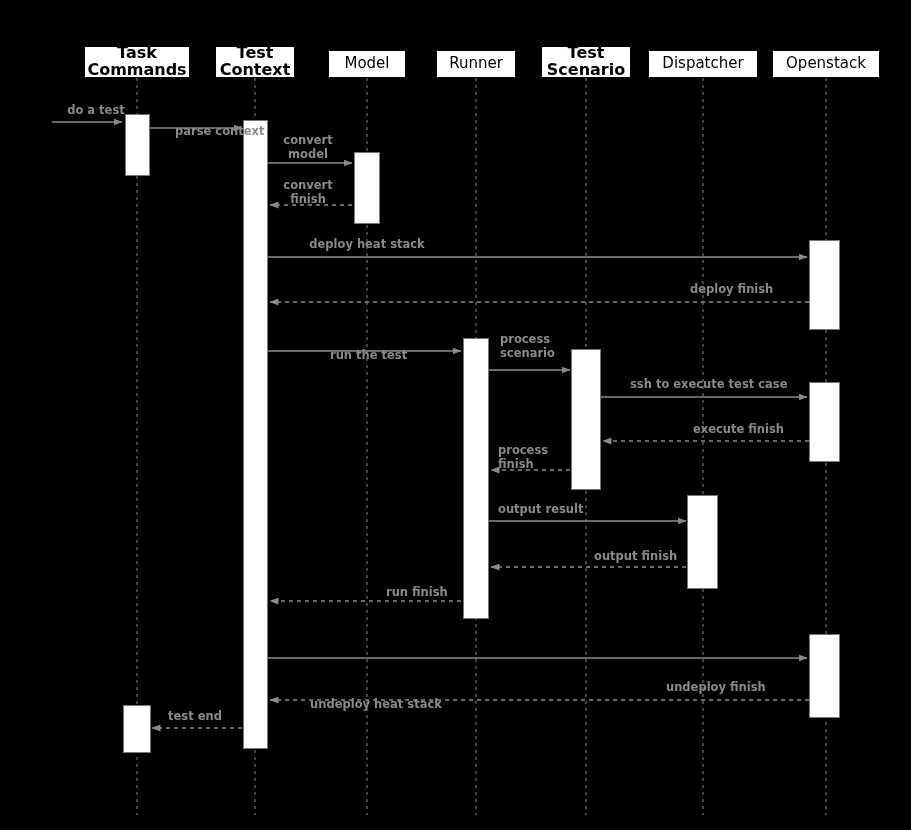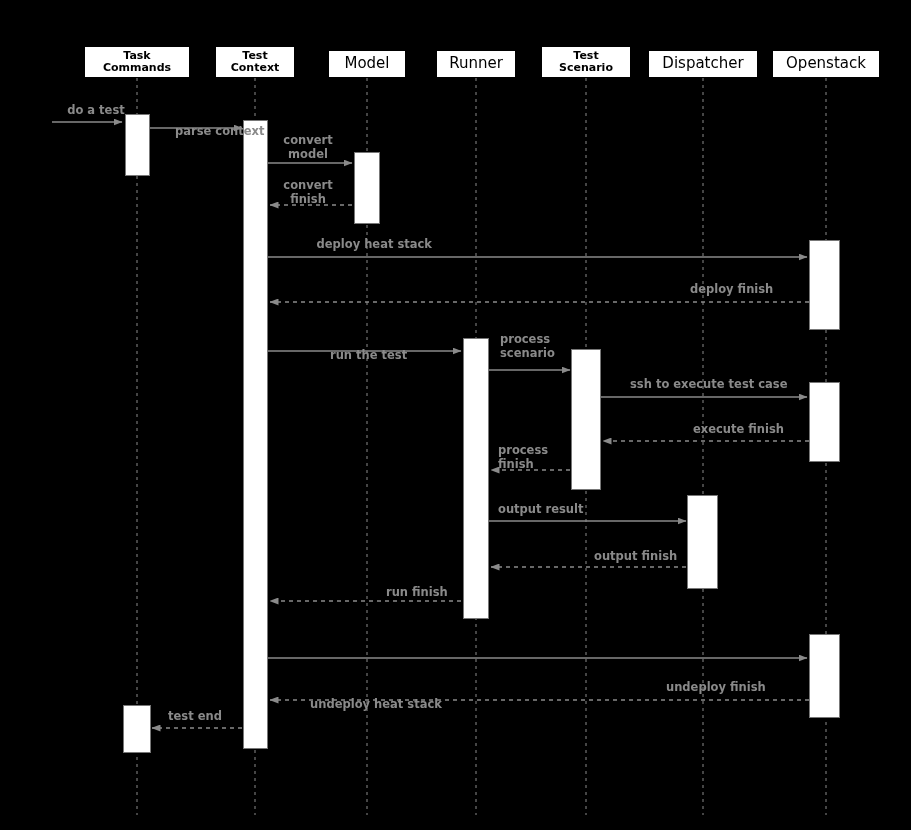--- a/index.html
+++ b/index.html
@@ -29,21 +29,21 @@
     border: 1px solid #000000;
     color: #000000;
     display: flex;
     align-items: center;
     justify-content: center;
     text-align: center;
     line-height: 1.05;
     font-size: 13px;
     padding: 2px 4px;
   }
-  .actor-box.small { font-size: 11px; font-weight: bold; }
+  .actor-box.small { font-size: 16px; font-weight: bold; }
   .actor-box.big { font-size: 15px; }
   .activation {
     position: absolute;
     box-sizing: border-box;
     background: #ffffff;
     border: 1px solid #777777;
   }
   .msg-label {
     position: absolute;
     color: #8a8a8a;
@@ -152,21 +152,21 @@
   <div class="actor-box big" style="left:772px; top:50px; width:108px; height:28px;">
       <span>Openstack</span>
     </div>
 
   <div class="msg-label" style="left:56px; top:103px; width:80px;text-align:center;">do a test</div>
   <div class="msg-label" style="left:150px; top:124px; width:94px; text-align:left;margin-left:25px;">parse context</div>
   <div class="msg-label" style="left:275px; top:133px; width:66px;">convert
 model</div>
   <div class="msg-label" style="left:275px; top:178px; width:66px;">convert
 finish</div>
-  <div class="msg-label" style="left:272px; top:237px; width:160px; text-align:right;">deploy heat stack</div>
+  <div class="msg-label" style="left:287px; top:237px; width:160px; text-align:center;">deploy heat stack</div>
   <div class="msg-label" style="left:690px; top:282px; width:120px; text-align:left;">deploy finish</div>
   <div class="msg-label" style="left:330px; top:348px; width:100px; text-align:left;">run the test</div>
   <div class="msg-label" style="left:500px; top:332px; width:70px; text-align:left;">process
 scenario</div>
   <div class="msg-label" style="left:630px; top:377px; width:166px; text-align:left;">ssh to execute test case</div>
   <div class="msg-label" style="left:662px; top:422px; width:122px; text-align:right;">execute finish</div>
   <div class="msg-label" style="left:498px; top:443px; width:68px; text-align:left;">process
 finish</div>
   <div class="msg-label" style="left:498px; top:502px; width:110px; text-align:left;">output result</div>
   <div class="msg-label" style="left:594px; top:549px; width:110px; text-align:left;">output finish</div>

